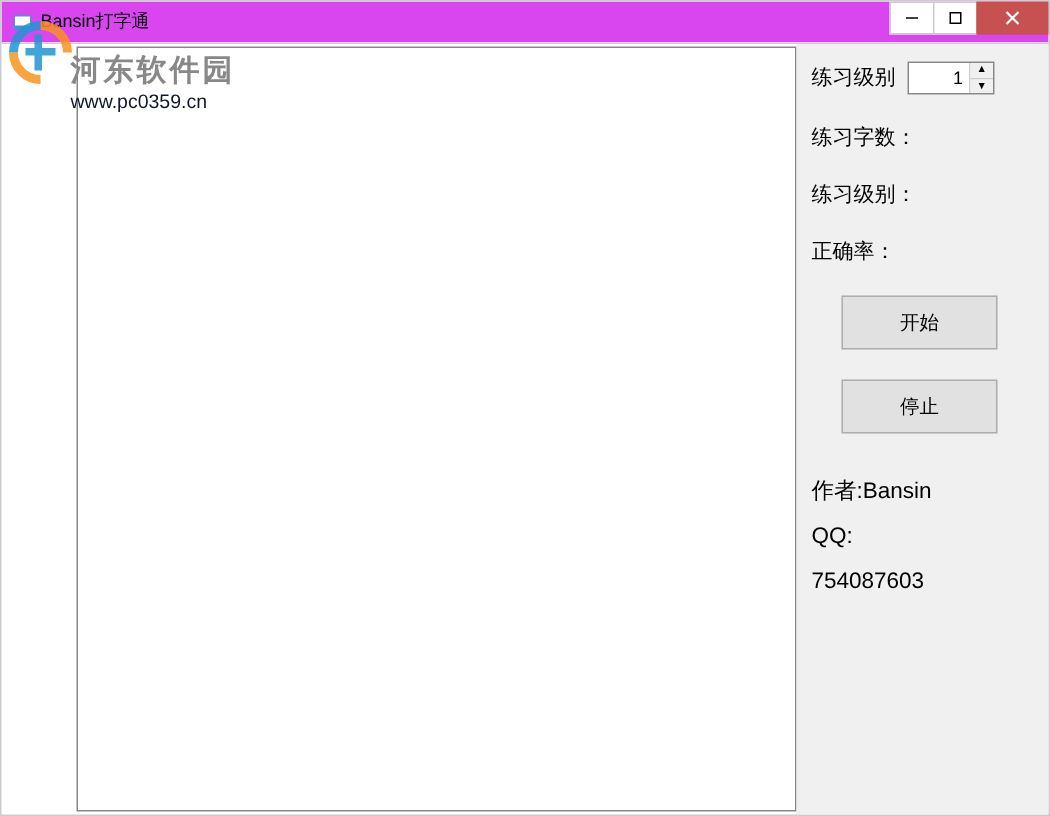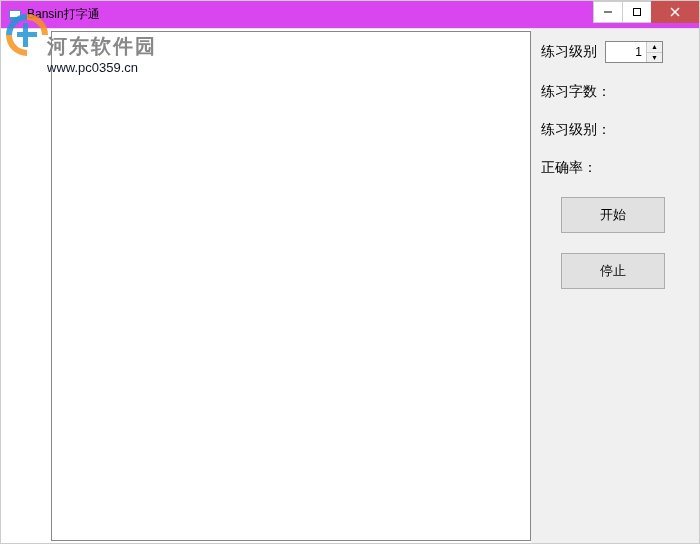--- a/index.html
+++ b/index.html
@@ -222,14 +222,19 @@
           <div class="spinner-btn">▲</div>
           <div class="spinner-btn">▼</div>
         </div>
       </div>
     </div>
     <div class="stat-label">练习字数：</div>
     <div class="stat-label">练习级别：</div>
     <div class="stat-label">正确率：</div>
     <button class="action-btn">开始</button>
     <button class="action-btn">停止</button>
+    <div class="author-info">
+      <div>作者:Bansin</div>
+      <div>QQ:</div>
+      <div>754087603</div>
+    </div>
   </div>
 </div>
 
 </body></html>

